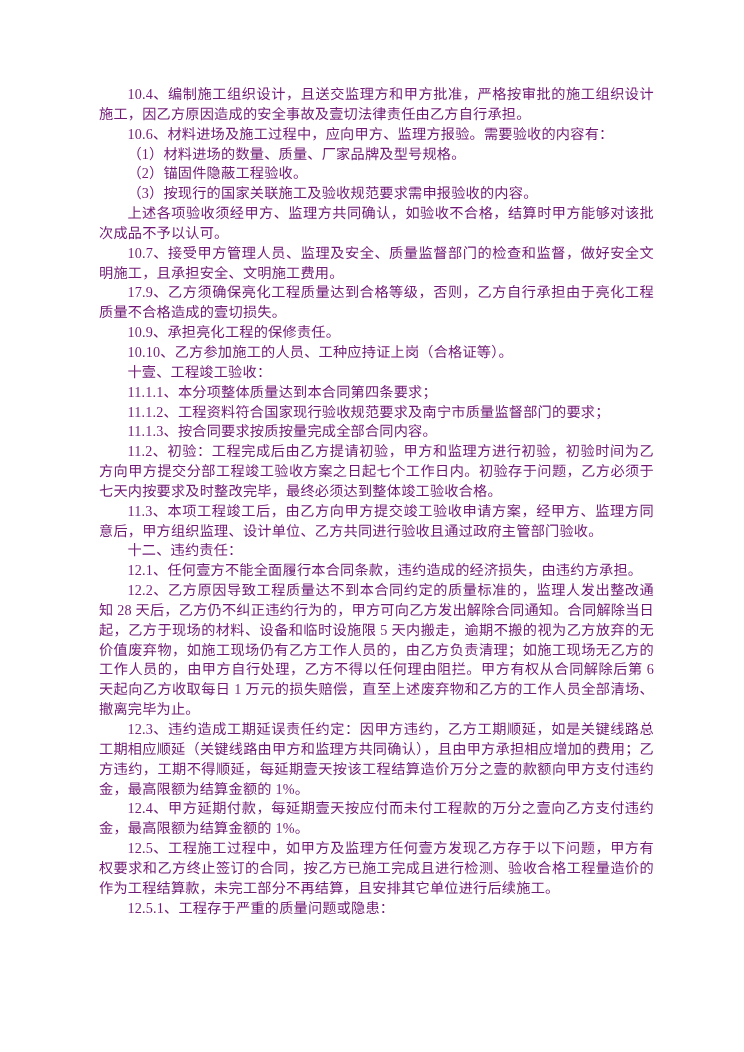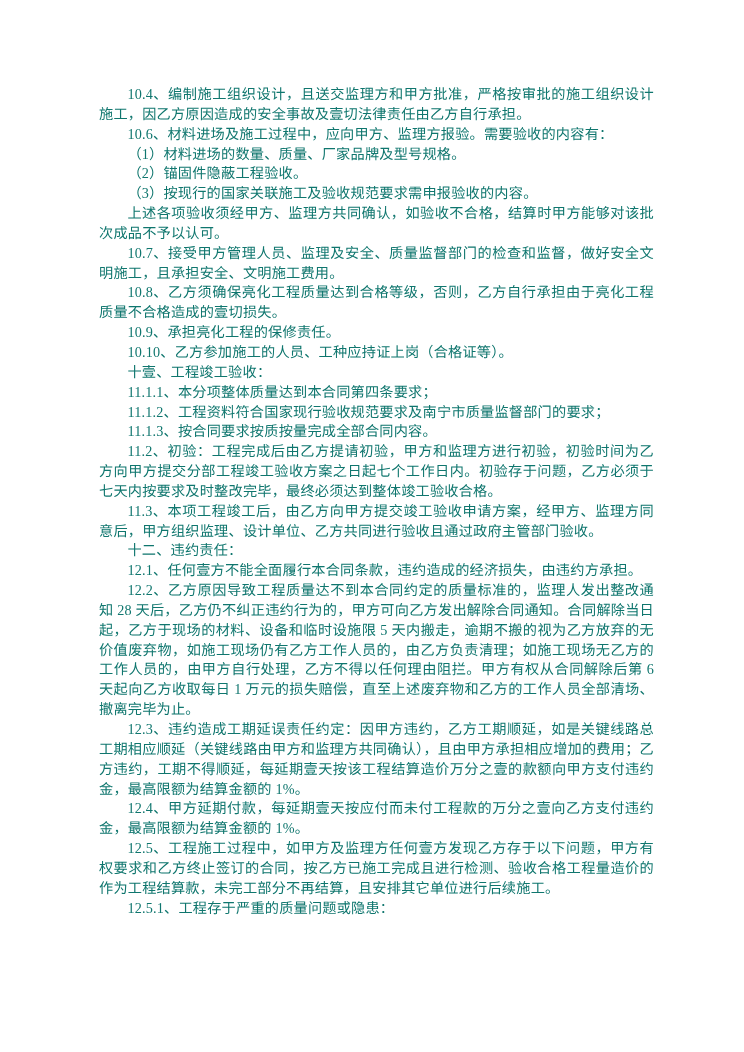--- a/index.html
+++ b/index.html
@@ -16,21 +16,21 @@
     position: relative;
     width: 744px;
     height: 1052px;
     background: #ffffff;
   }
   .contract-body {
     position: absolute;
     left: 99px;
     top: 85px;
     width: 555px;
-    color: #0f766e;
+    color: #701a75;
     font-family: "Liberation Serif", "DejaVu Serif", serif;
     font-size: 14.2px;
     line-height: 19.85px;
     text-align: justify;
     letter-spacing: 0.2px;
   }
   .para {
     margin: 0;
     padding: 0;
     text-indent: 2em;
@@ -42,21 +42,21 @@
 
 <div class="page">
   <div class="contract-body">
     <p class="para">10.4、编制施工组织设计，且送交监理方和甲方批准，严格按审批的施工组织设计施工，因乙方原因造成的安全事故及壹切法律责任由乙方自行承担。</p>
     <p class="para">10.6、材料进场及施工过程中，应向甲方、监理方报验。需要验收的内容有：</p>
     <p class="para">（1）材料进场的数量、质量、厂家品牌及型号规格。</p>
     <p class="para">（2）锚固件隐蔽工程验收。</p>
     <p class="para">（3）按现行的国家关联施工及验收规范要求需申报验收的内容。</p>
     <p class="para">上述各项验收须经甲方、监理方共同确认，如验收不合格，结算时甲方能够对该批次成品不予以认可。</p>
     <p class="para">10.7、接受甲方管理人员、监理及安全、质量监督部门的检查和监督，做好安全文明施工，且承担安全、文明施工费用。</p>
-    <p class="para">10.8、乙方须确保亮化工程质量达到合格等级，否则，乙方自行承担由于亮化工程质量不合格造成的壹切损失。</p>
+    <p class="para">17.9、乙方须确保亮化工程质量达到合格等级，否则，乙方自行承担由于亮化工程质量不合格造成的壹切损失。</p>
     <p class="para">10.9、承担亮化工程的保修责任。</p>
     <p class="para">10.10、乙方参加施工的人员、工种应持证上岗（合格证等）。</p>
     <p class="para">十壹、工程竣工验收：</p>
     <p class="para">11.1.1、本分项整体质量达到本合同第四条要求；</p>
     <p class="para">11.1.2、工程资料符合国家现行验收规范要求及南宁市质量监督部门的要求；</p>
     <p class="para">11.1.3、按合同要求按质按量完成全部合同内容。</p>
     <p class="para">11.2、初验：工程完成后由乙方提请初验，甲方和监理方进行初验，初验时间为乙方向甲方提交分部工程竣工验收方案之日起七个工作日内。初验存于问题，乙方必须于七天内按要求及时整改完毕，最终必须达到整体竣工验收合格。</p>
     <p class="para">11.3、本项工程竣工后，由乙方向甲方提交竣工验收申请方案，经甲方、监理方同意后，甲方组织监理、设计单位、乙方共同进行验收且通过政府主管部门验收。</p>
     <p class="para">十二、违约责任：</p>
     <p class="para">12.1、任何壹方不能全面履行本合同条款，违约造成的经济损失，由违约方承担。</p>

